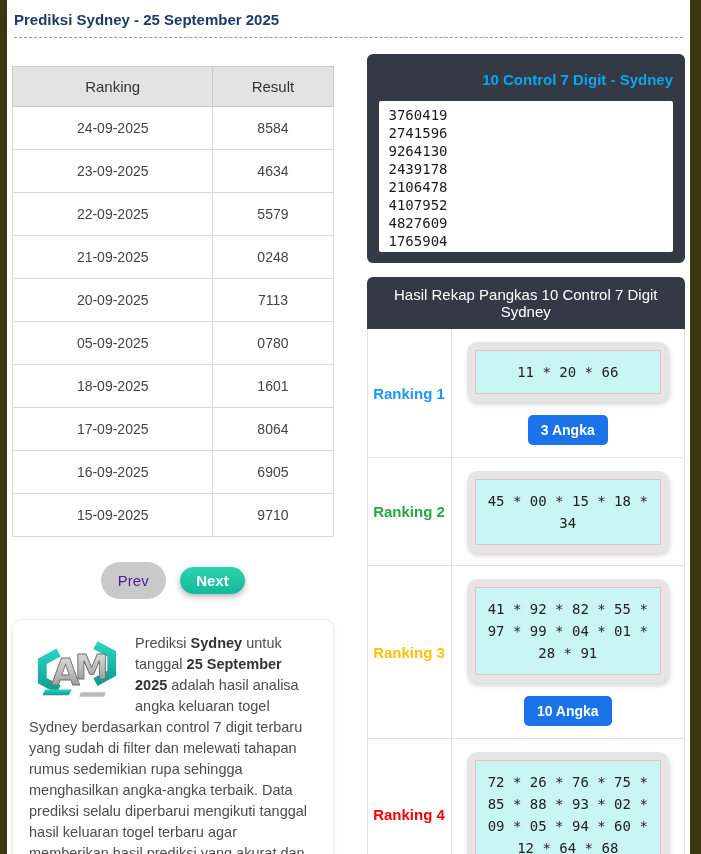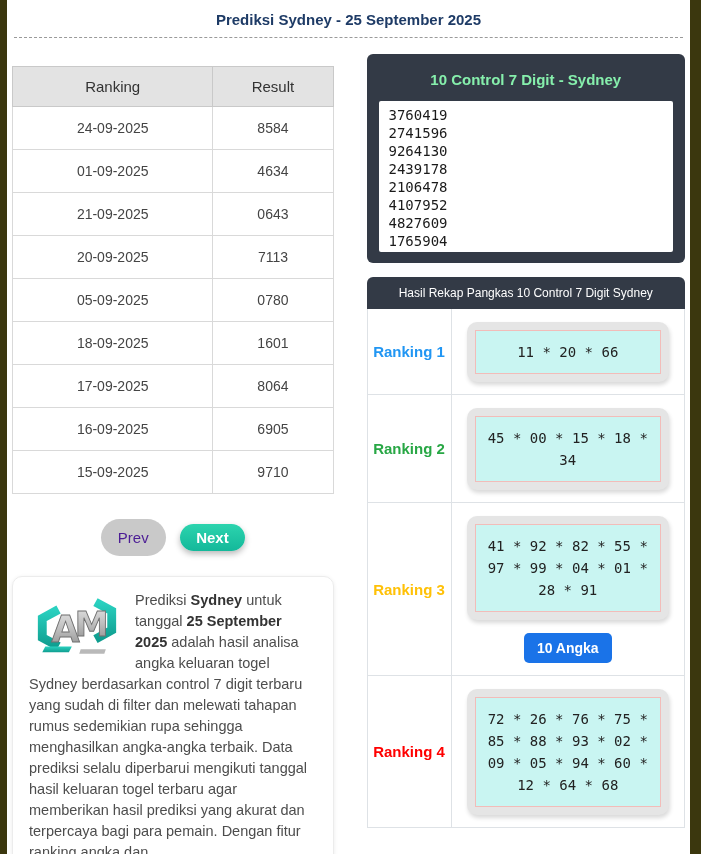--- a/index.html
+++ b/index.html
@@ -9,21 +9,20 @@
     font-family: "Liberation Sans", sans-serif;
   }
   .page {
     margin: 0 11px 0 7px;
     background: #ffffff;
     height: 854px;
     padding: 0 5px;
     overflow: hidden;
   }
   .page-title {
-    text-align: center;
     font-size: 15px;
     font-weight: bold;
     color: #1e3b66;
     padding: 11px 0 9px 0;
     margin: 0 2px;
     border-bottom: 1px dashed #9a9a9a;
   }
   .main { display: flex; margin-top: 16px; }
   .left-col { width: 323px; }
   .right-col { width: 320px; margin-left: 33px; }
@@ -93,22 +92,22 @@
   .article-card b { color: #333; }
   .am-logo { float: left; width: 96px; height: 64px; margin: 3px 10px 2px 0; }
 
   
   .control-box {
     background: #333a46;
     border-radius: 6px;
     padding: 10px 12px 11px 12px;
   }
   .control-title {
-    color: #86efac;
-    text-align: center;
+    color: #0ea5e9;
+    text-align: right;
     font-weight: bold;
     font-size: 15px;
     padding: 7px 0 13px 0;
   }
   .control-area {
     background: #ffffff;
     border-radius: 2px;
     padding: 5px 10px;
     font-family: "DejaVu Sans Mono", monospace;
     font-size: 14px;
@@ -117,21 +116,21 @@
     white-space: pre;
     color: #1a1a1a;
     overflow: hidden;
   }
 
   
   .rekap { margin-top: 14px; }
   .rekap-header {
     background: #333a46;
     color: #ffffff;
-    font-size: 12px;
+    font-size: 15px;
     text-align: center;
     padding: 9px 4px;
     border-radius: 6px 6px 0 0;
   }
   .rekap-table { border: 1px solid #dee2e6; border-top: none; }
   .rank-row { display: flex; border-bottom: 1px solid #dee2e6; }
   .rank-row:last-child { border-bottom: none; }
   .rank-label {
     width: 84px;
     display: flex;
@@ -190,26 +189,30 @@
             <th>Ranking</th>
             <th>Result</th>
           </tr>
         </thead>
         <tbody>
             <tr>
               <td>24-09-2025</td>
               <td>8584</td>
             </tr>
             <tr>
-              <td>01-09-2025</td>
+              <td>23-09-2025</td>
               <td>4634</td>
             </tr>
             <tr>
+              <td>22-09-2025</td>
+              <td>5579</td>
+            </tr>
+            <tr>
               <td>21-09-2025</td>
-              <td>0643</td>
+              <td>0248</td>
             </tr>
             <tr>
               <td>20-09-2025</td>
               <td>7113</td>
             </tr>
             <tr>
               <td>05-09-2025</td>
               <td>0780</td>
             </tr>
             <tr>
@@ -279,20 +282,21 @@
 
       <div class="rekap">
         <div class="rekap-header">Hasil Rekap Pangkas 10 Control 7 Digit Sydney</div>
         <div class="rekap-table">
   <div class="rank-row">
     <div class="rank-label" style="color: rgb(33, 150, 243);">Ranking 1</div>
     <div class="rank-content">
       <div class="num-outer">
         <div class="num-inner">11 * 20 * 66</div>
       </div>
+      <button class="angka-badge">3 Angka</button>
     </div>
   </div>
 
   <div class="rank-row">
     <div class="rank-label" style="color: rgb(40, 167, 69);">Ranking 2</div>
     <div class="rank-content">
       <div class="num-outer">
         <div class="num-inner">45 * 00 * 15 * 18 * 34</div>
       </div>
     </div>

